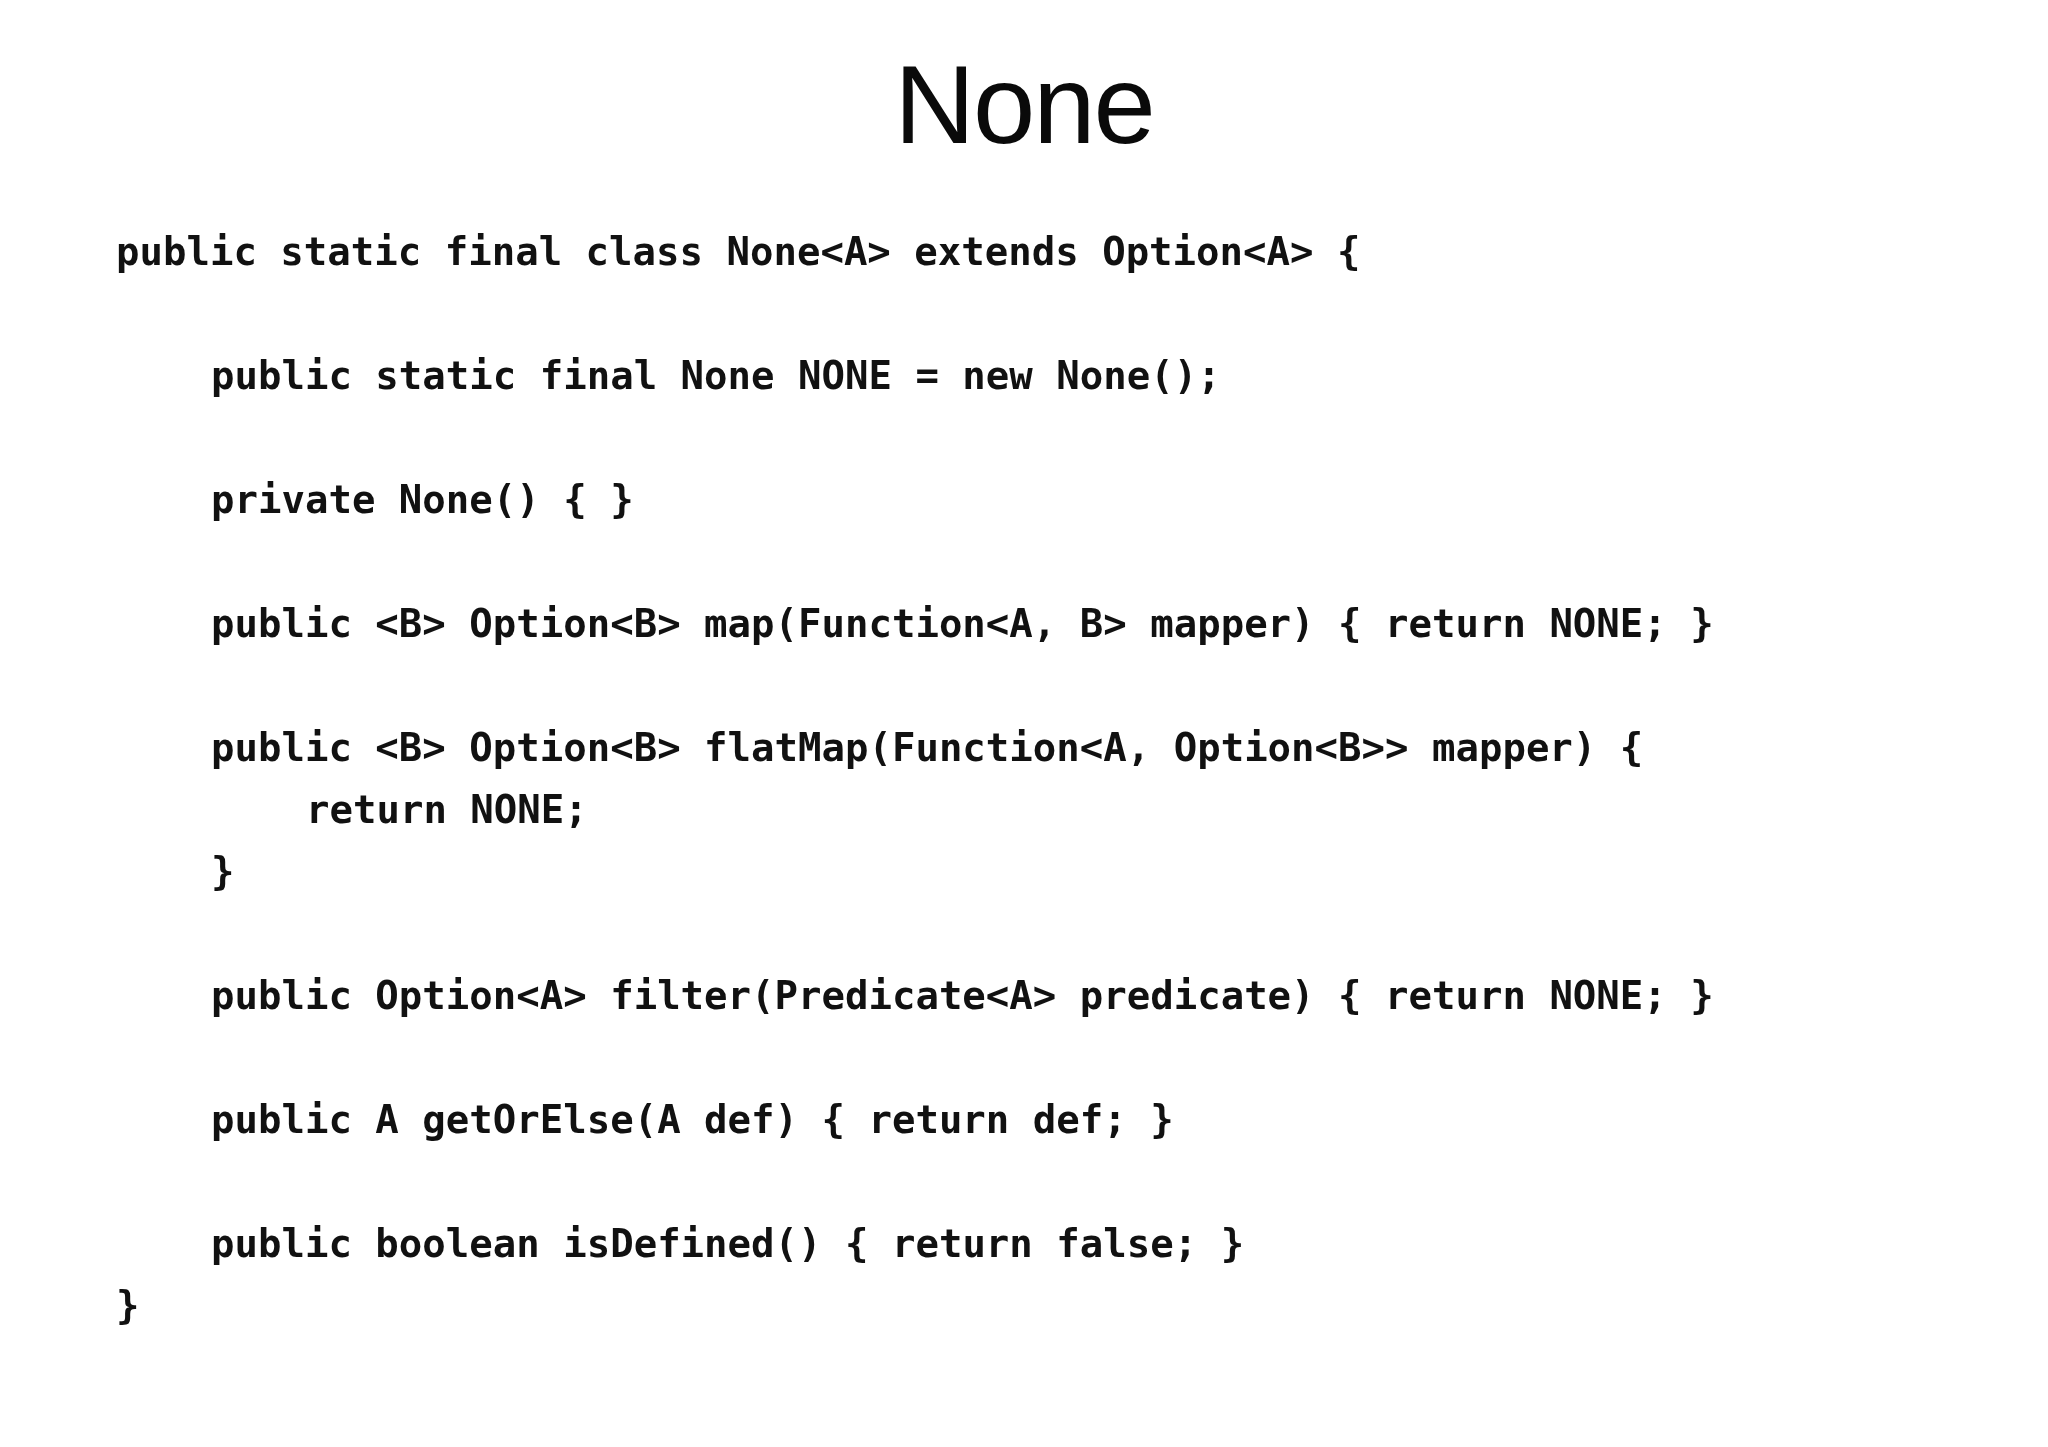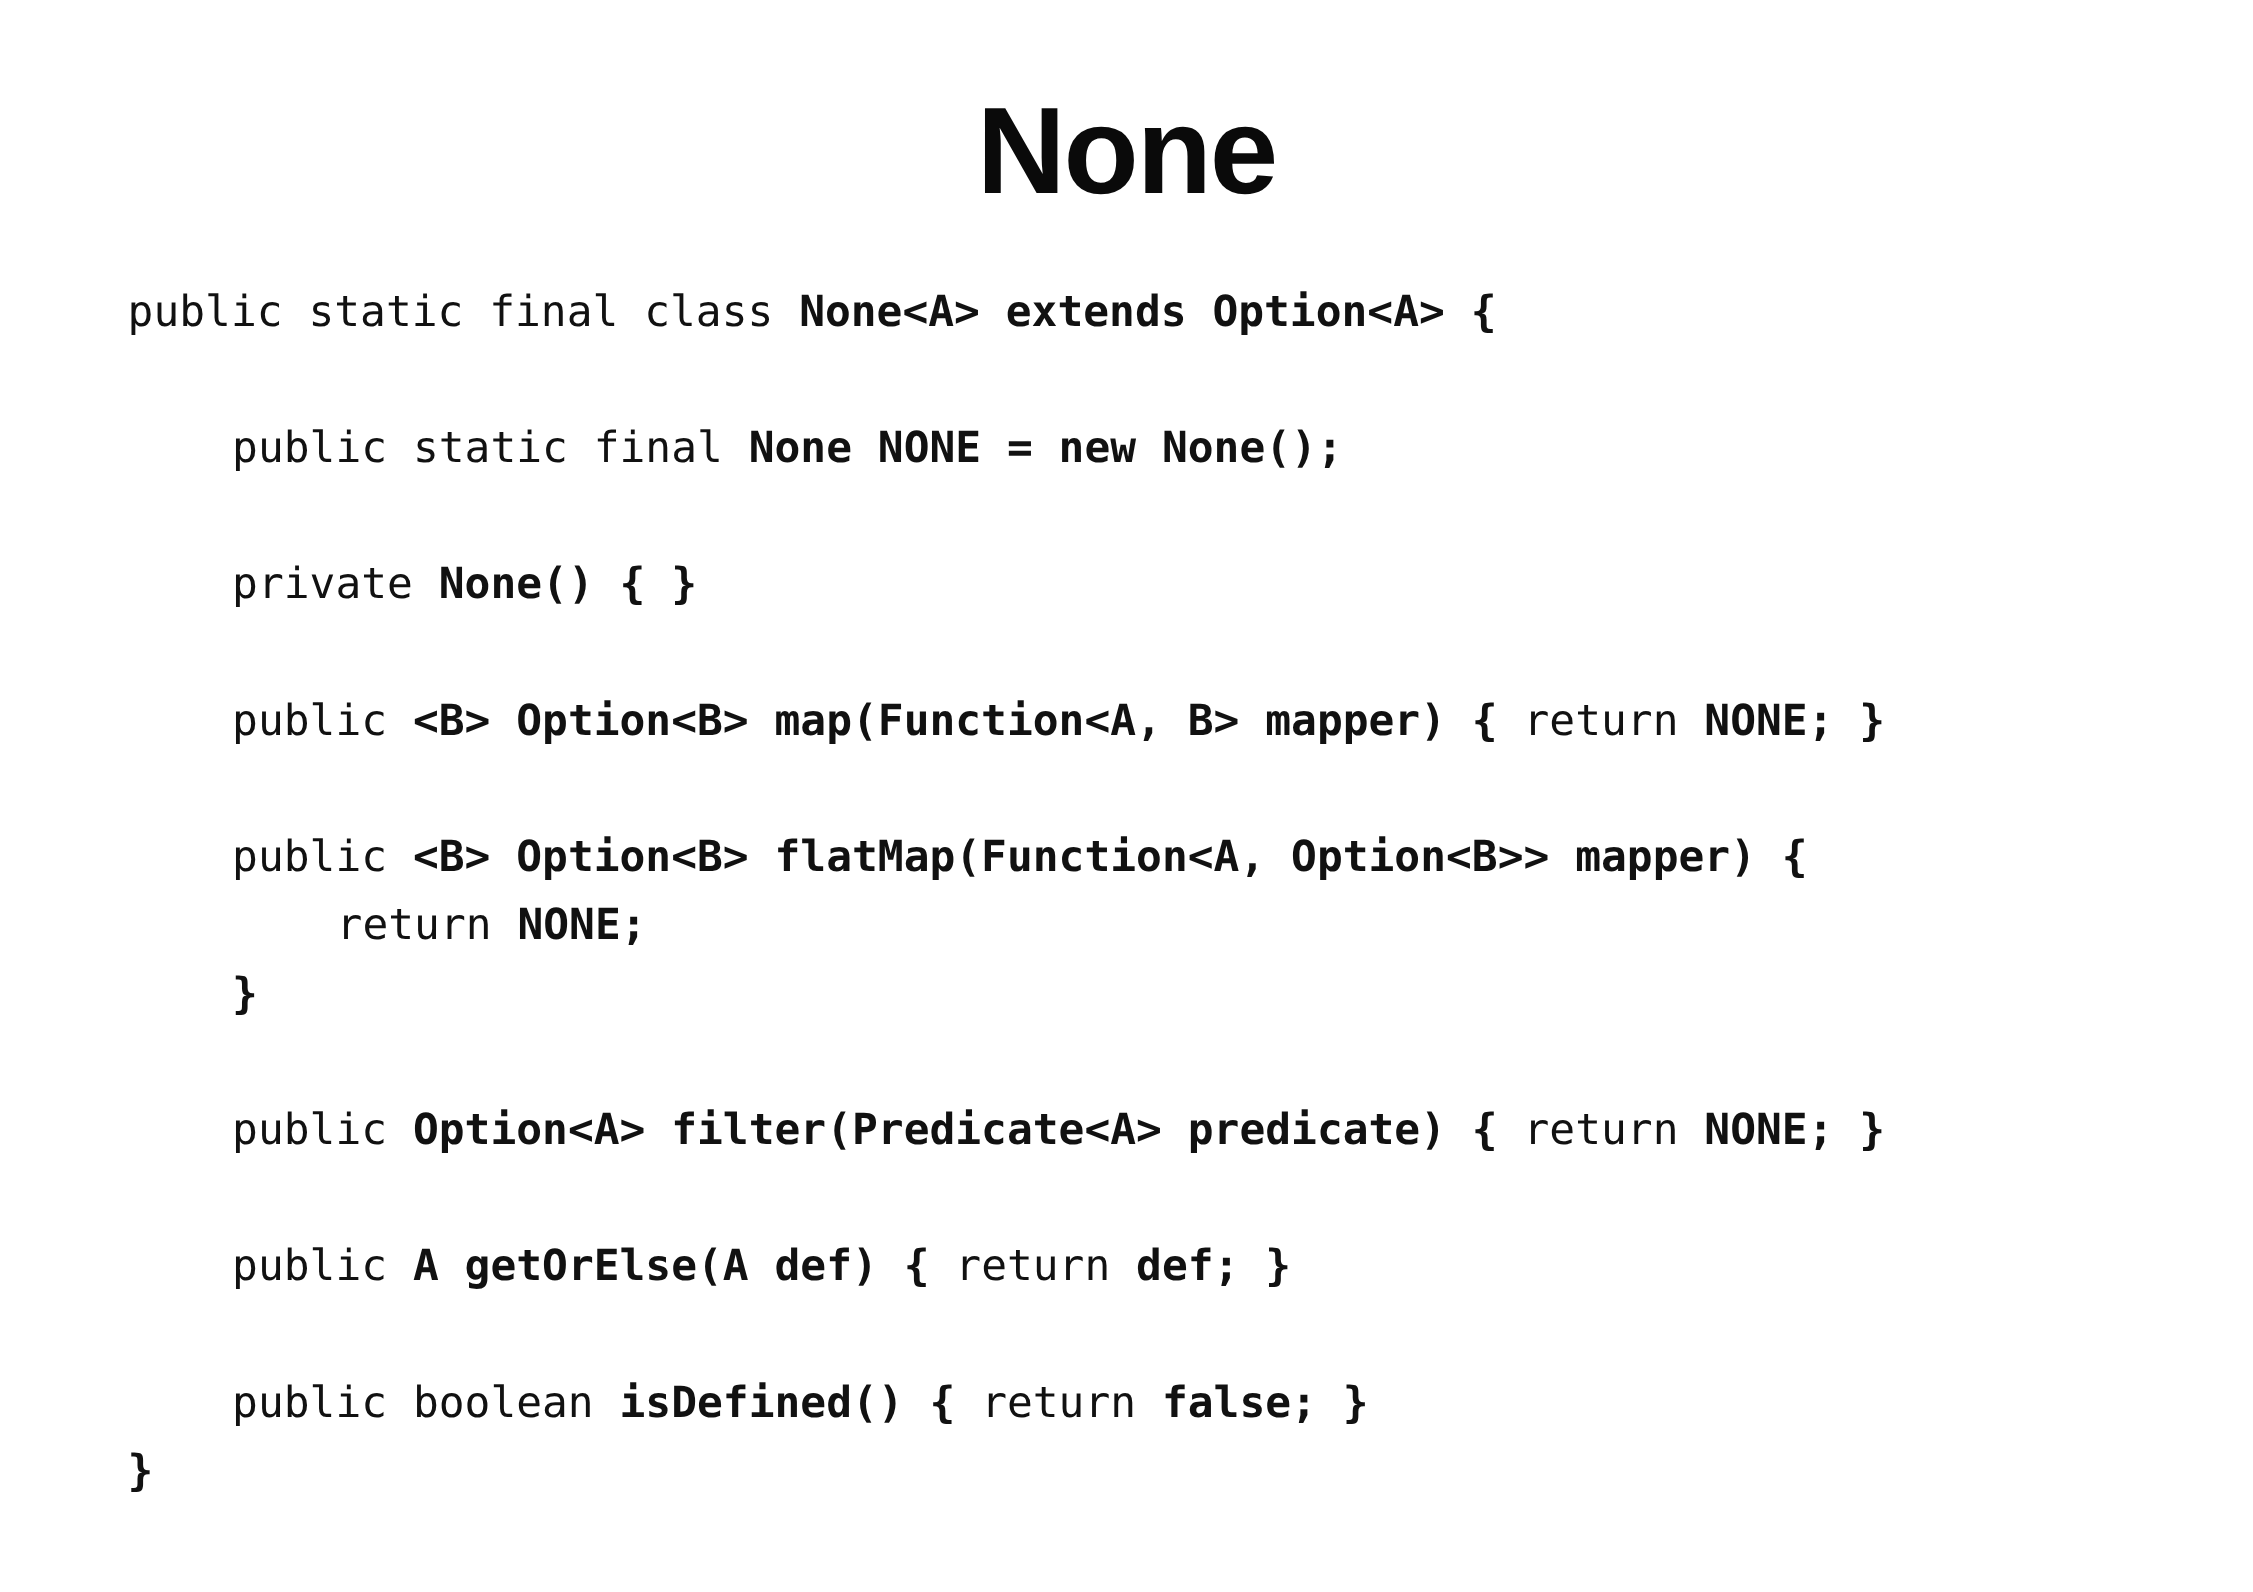--- a/index.html
+++ b/index.html
@@ -9,43 +9,43 @@
   }
   .slide {
     position: relative;
     width: 2048px;
     height: 1447px;
     background: #ffffff;
     overflow: hidden;
     font-family: "Liberation Sans", sans-serif;
   }
   .title {
-    padding-top: 72px;
+    padding-top: 40px;
     text-align: center;
     font-family: "Liberation Sans", sans-serif;
     font-size: 112px;
-    font-weight: 700;
+    font-weight: 400;
     color: #0a0a0a;
     letter-spacing: -2px;
   }
   .code {
     margin-top: 52px;
     margin-left: 116px;
     margin-right: 60px;
     font-family: "DejaVu Sans Mono", "Liberation Mono", monospace;
     font-size: 39px;
     line-height: 62px;
     color: #111111;
     white-space: pre;
   }
   .code-line {
     min-height: 62px;
   }
   .seg-bold {
-    font-weight: normal;
+    font-weight: bold;
   }
   .seg-normal {
     font-weight: bold;
   }
 </style>
 </head>
 <body>
 
 <div class="slide">
   <div class="title">None</div>

